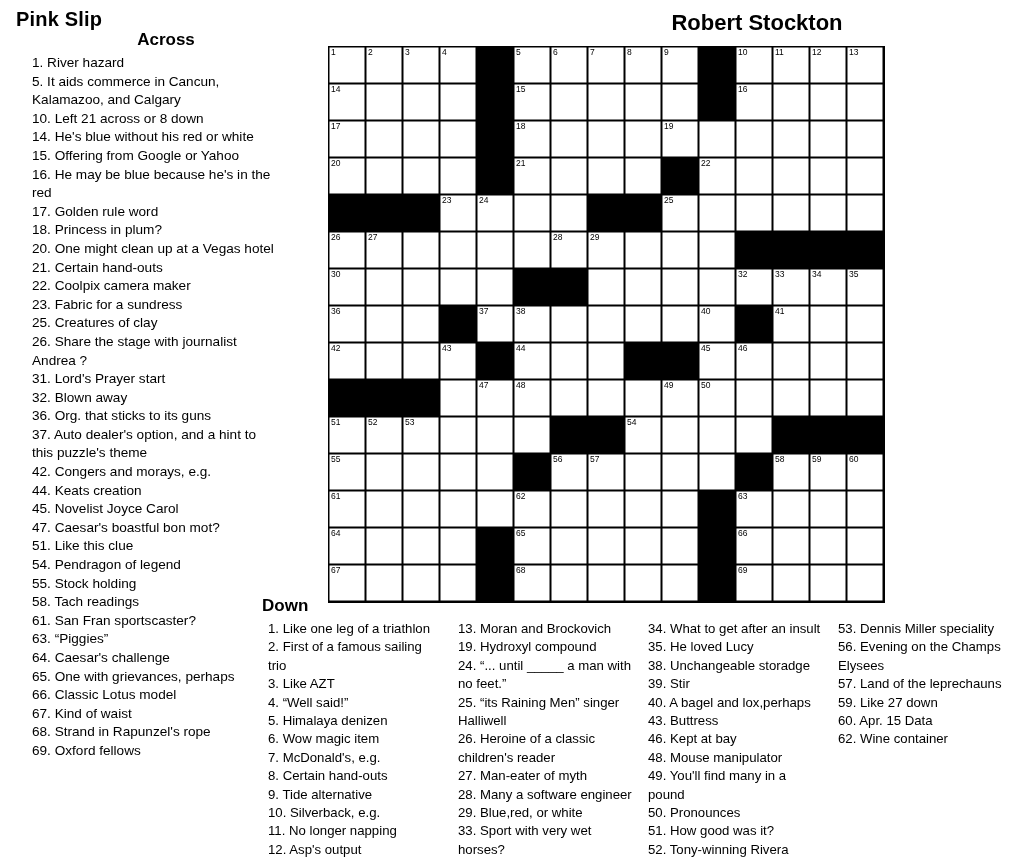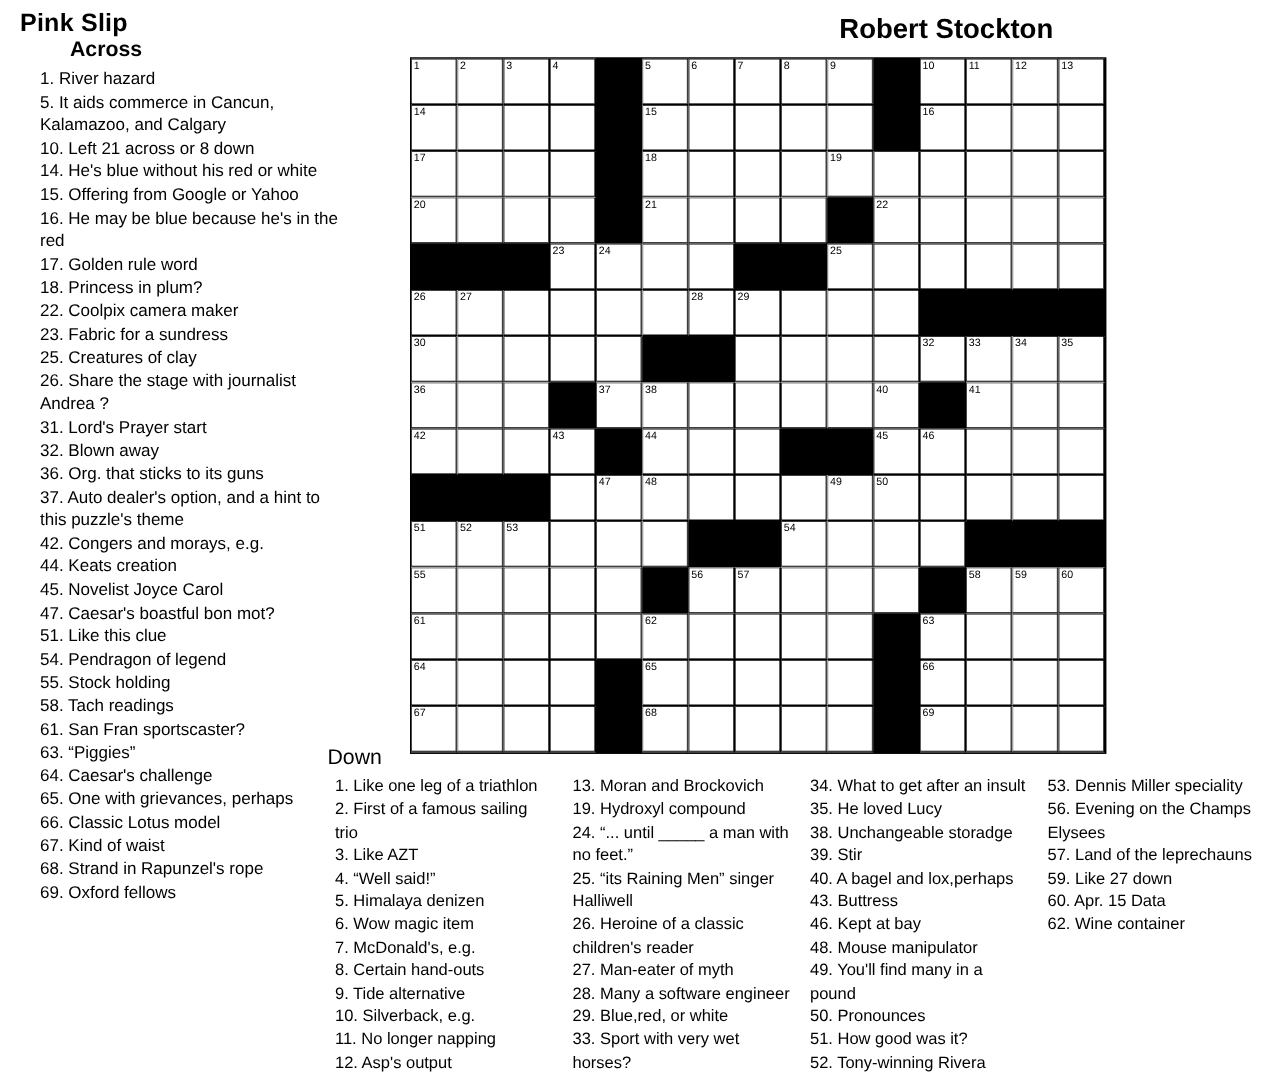--- a/index.html
+++ b/index.html
@@ -43,21 +43,21 @@
   
   #across-section {
     position: absolute;
     left: 16px;
     top: 30px;
     width: 260px;
   }
   #across-heading {
     font-size: 17px;
     font-weight: bold;
-    text-align: left;
+    text-align: center;
     margin: 0 0 4px 0;
     padding-left: 40px;
   }
   .clue-list {
     list-style: none;
     margin: 0;
     padding: 0;
   }
   .clue {
     font-size: 13.6px;
@@ -102,21 +102,21 @@
   }
   
   #down-section {
     position: absolute;
     left: 258px;
     top: 596px;
     width: 760px;
   }
   #down-heading {
     font-size: 17px;
-    font-weight: normal;
+    font-weight: bold;
     margin: 0 0 4px 4px;
   }
   #down-columns {
     display: flex;
     gap: 0px;
     margin-top: 4px;
   }
   .down-col {
     width: 190px;
     padding-right: 6px;
@@ -140,20 +140,22 @@
     <div id="across-heading">Across</div>
     <div class="clue-list" id="across-list">
         <div class="clue">1. River hazard</div>
         <div class="clue">5. It aids commerce in Cancun, Kalamazoo, and Calgary</div>
         <div class="clue">10. Left 21 across or 8 down</div>
         <div class="clue">14. He's blue without his red or white</div>
         <div class="clue">15. Offering from Google or Yahoo</div>
         <div class="clue">16. He may be blue because he's in the red</div>
         <div class="clue">17. Golden rule word</div>
         <div class="clue">18. Princess in plum?</div>
+        <div class="clue">20. One might clean up at a Vegas hotel</div>
+        <div class="clue">21. Certain hand-outs</div>
         <div class="clue">22. Coolpix camera maker</div>
         <div class="clue">23. Fabric for a sundress</div>
         <div class="clue">25. Creatures of clay</div>
         <div class="clue">26. Share the stage with journalist Andrea ?</div>
         <div class="clue">31. Lord's Prayer start</div>
         <div class="clue">32. Blown away</div>
         <div class="clue">36. Org. that sticks to its guns</div>
         <div class="clue">37. Auto dealer's option, and a hint to this puzzle's theme</div>
         <div class="clue">42. Congers and morays, e.g.</div>
         <div class="clue">44. Keats creation</div>

